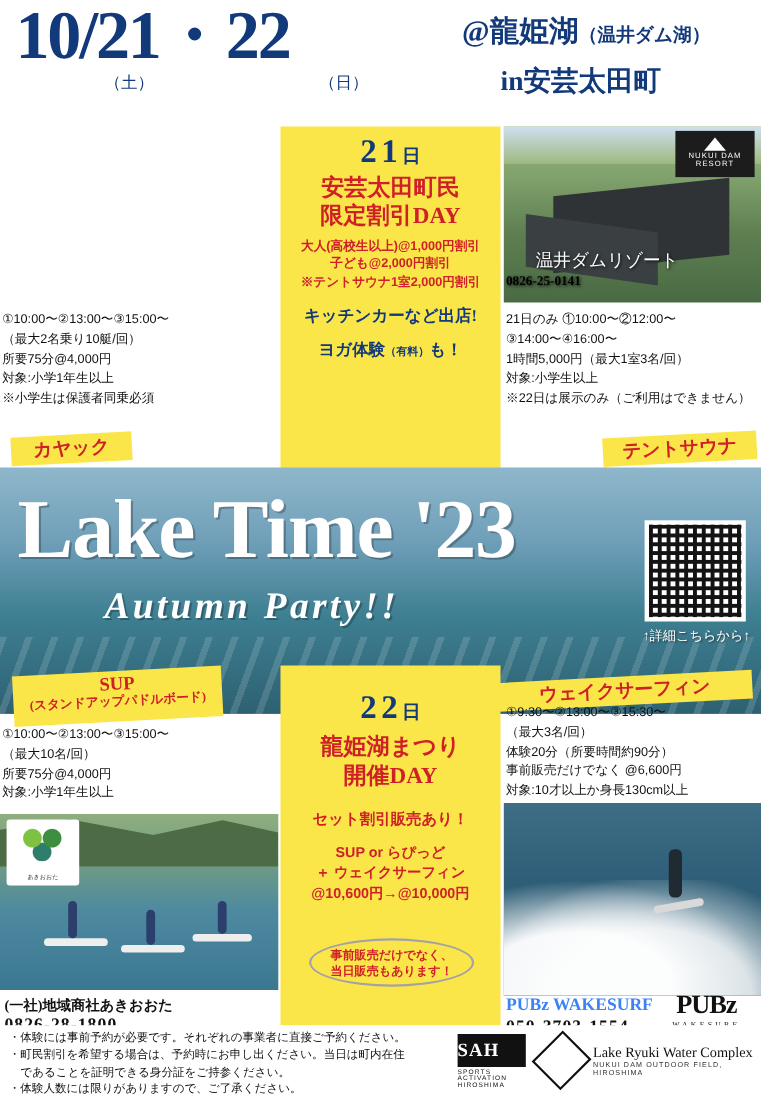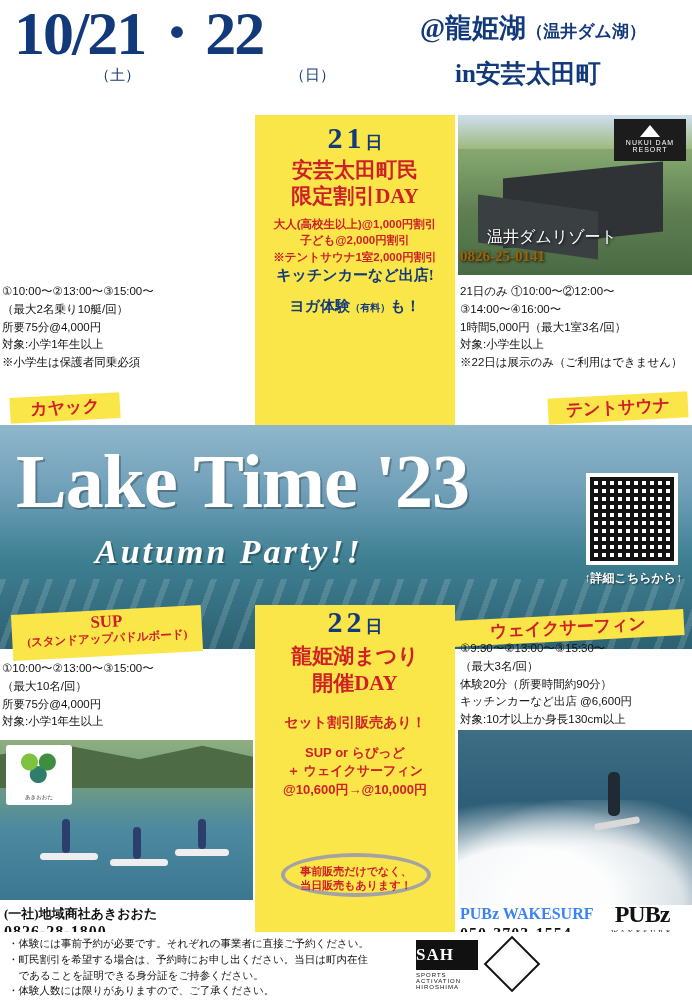--- a/index.html
+++ b/index.html
@@ -118,21 +118,21 @@
   .c21 .suffix { font-size: 17px; letter-spacing: 0; }
   .c-red-title {
     color: #cf1f27; font-size: 21px; font-weight: bold; line-height: 1.25;
     font-family: "Liberation Serif", serif; margin-top: 2px;
   }
   .c-red-small {
     color: #cf1f27; font-size: 11.5px; font-weight: bold; line-height: 1.45;
     margin-top: 6px;
   }
   .c-blue-line {
-    color: #12397a; font-size: 15px; font-weight: bold; margin-top: 0;
+    color: #12397a; font-size: 15px; font-weight: bold; margin-top: 12px;
     font-family: "Liberation Serif", serif;
   }
   .c-black-small { color: #111; font-size: 11px; line-height: 1.45; margin-top: 2px; }
   .c-blue-line2 {
     color: #12397a; font-size: 15px; font-weight: bold; margin-top: 12px;
     font-family: "Liberation Serif", serif;
   }
   .c-blue-line2 .tiny { font-size: 10px; }
 
   
@@ -162,22 +162,22 @@
     border-left: 10px solid transparent; border-right: 10px solid transparent;
     border-bottom: 12px solid #fff;
   }
   .nukui-title {
     position: absolute; left: 460px; top: 112px; color: #fff; font-weight: normal;
     font-size: 16px; text-shadow: 1px 1px 3px rgba(0,0,0,.9);
     font-family: "Liberation Serif", serif;
     margin-left: 27px;
   }
   .nukui-tel {
-    position: absolute; left: 460px; top: 133px; color: #a16207; font-weight: bold;
-    font-size: 15px; text-shadow: 1px 1px 3px rgba(0,0,0,.9);
+    position: absolute; left: 460px; top: 133px; color: #000000; font-weight: bold;
+    font-size: 12px; text-shadow: 1px 1px 3px rgba(0,0,0,.9);
     font-family: "Liberation Serif", serif;
   }
   .col-right-text {
     position: absolute; left: 460px; top: 168px; width: 232px;
     font-size: 11.5px; line-height: 1.55; color: #111;
   }
   .col-right-text div { white-space: nowrap; }
 
   
   .ribbon {
@@ -222,21 +222,21 @@
     width: 100%; height: 100%;
     background-image:
       linear-gradient(90deg,#000 50%,transparent 50%),
       linear-gradient(#000 50%,transparent 50%);
     background-size: 8px 8px, 8px 8px;
     background-color: #fff;
     opacity: .92;
   }
   .qr-note {
     position: absolute; right: 10px; top: 145px; color: #ffffff; font-size: 12px;
-    font-weight: bold; text-shadow: 1px 1px 2px rgba(0,0,0,.6);
+    font-weight: normal; text-shadow: 1px 1px 2px rgba(0,0,0,.6);
   }
 
   
   .row-bot { position: absolute; left: 0; top: 605px; width: 692px; height: 325px; }
 
   .col-bl-text {
     position: absolute; left: 2px; top: 55px; width: 250px;
     font-size: 11.5px; line-height: 1.55; color: #111;
   }
   .col-bl-text div { white-space: nowrap; }
@@ -281,34 +281,34 @@
   .aki-tel {
     position: absolute; left: 4px; top: 318px; font-size: 16px; color: #111; font-weight: bold;
     font-family: "Liberation Serif", serif; letter-spacing: 1px;
   }
 
   .center-panel-b {
     position: absolute; left: 255px; top: 0; width: 200px; height: 345px;
     background: #fbe64a; text-align: center;
   }
   .c22 {
-    font-size: 30px; font-weight: bold; color: #12397a; letter-spacing: 4px;
+    margin-top: 22px; font-size: 30px; font-weight: bold; color: #12397a; letter-spacing: 4px;
     font-family: "Liberation Serif", serif;
   }
   .c22 .suffix { font-size: 17px; letter-spacing: 0; }
   .c-red-title2 {
     color: #cf1f27; font-size: 21px; font-weight: bold; line-height: 1.3; margin-top: 4px;
     font-family: "Liberation Serif", serif;
   }
   .c-red-mid { color: #cf1f27; font-size: 14px; font-weight: bold; margin-top: 16px;
     font-family: "Liberation Serif", serif; }
   .c-red-detail { color: #cf1f27; font-size: 13px; font-weight: bold; line-height: 1.45; margin-top: 12px; }
   .c-note-ellipse {
     position: absolute; left: 26px; top: 248px; width: 150px; height: 44px;
-    border: 4px solid #a3a3a3; border-radius: 50%;
+    border: 2px solid #a3a3a3; border-radius: 50%;
     color: #cf1f27; font-size: 11px; line-height: 1.3; padding-top: 7px; font-weight: bold;
   }
 
   .wake-photo {
     position: absolute; left: 458px; top: 125px; width: 234px; height: 175px;
     background: linear-gradient(180deg,#3d6e86 0%,#2f5f78 40%,#27566d 100%);
     overflow: hidden;
   }
   .wake-photo .spray {
     position: absolute; left: -10px; bottom: 0; width: 250px; height: 105px;
@@ -493,21 +493,21 @@
       <div class="c-note-ellipse">
         <div>事前販売だけでなく、</div>
         <div>当日販売もあります！</div>
       </div>
     </div>
 
     <div class="col-br-text">
       <div>①9:30〜②13:00〜③15:30〜</div>
       <div>（最大3名/回）</div>
       <div>体験20分（所要時間約90分）</div>
-      <div>キッチンカーなど出店 @6,600円</div>
+      <div>事前販売だけでなく @6,600円</div>
       <div>対象:10才以上か身長130cm以上</div>
     </div>
     <div class="photo wake-photo">
       <div class="spray"></div>
       <div class="surfer"></div>
       <div class="surfboard"></div>
     </div>
     <div class="pubz-name">PUBz WAKESURF</div>
     <div class="pubz-tel">050-3703-1554</div>
     <div class="pubz-logo">
@@ -523,16 +523,20 @@
       <div>　であることを証明できる身分証をご持参ください。</div>
       <div>・体験人数には限りがありますので、ご了承ください。</div>
       <div>・当日の集合場所や持ち物等、ご不明な点は各事業者へお問い合わせください。</div>
     </div>
     <div class="sah-logo">
       <div class="box">SAH</div>
       <div class="cap">SPORTS ACTIVATION HIROSHIMA</div>
     </div>
     <div class="lrwc">
       <div class="mark"></div>
+      <div>
+        <div class="txt1">Lake Ryuki Water Complex</div>
+        <div class="txt2">NUKUI DAM OUTDOOR FIELD, HIROSHIMA</div>
+      </div>
     </div>
   </div>
 
 </div>
 
 </body></html>

